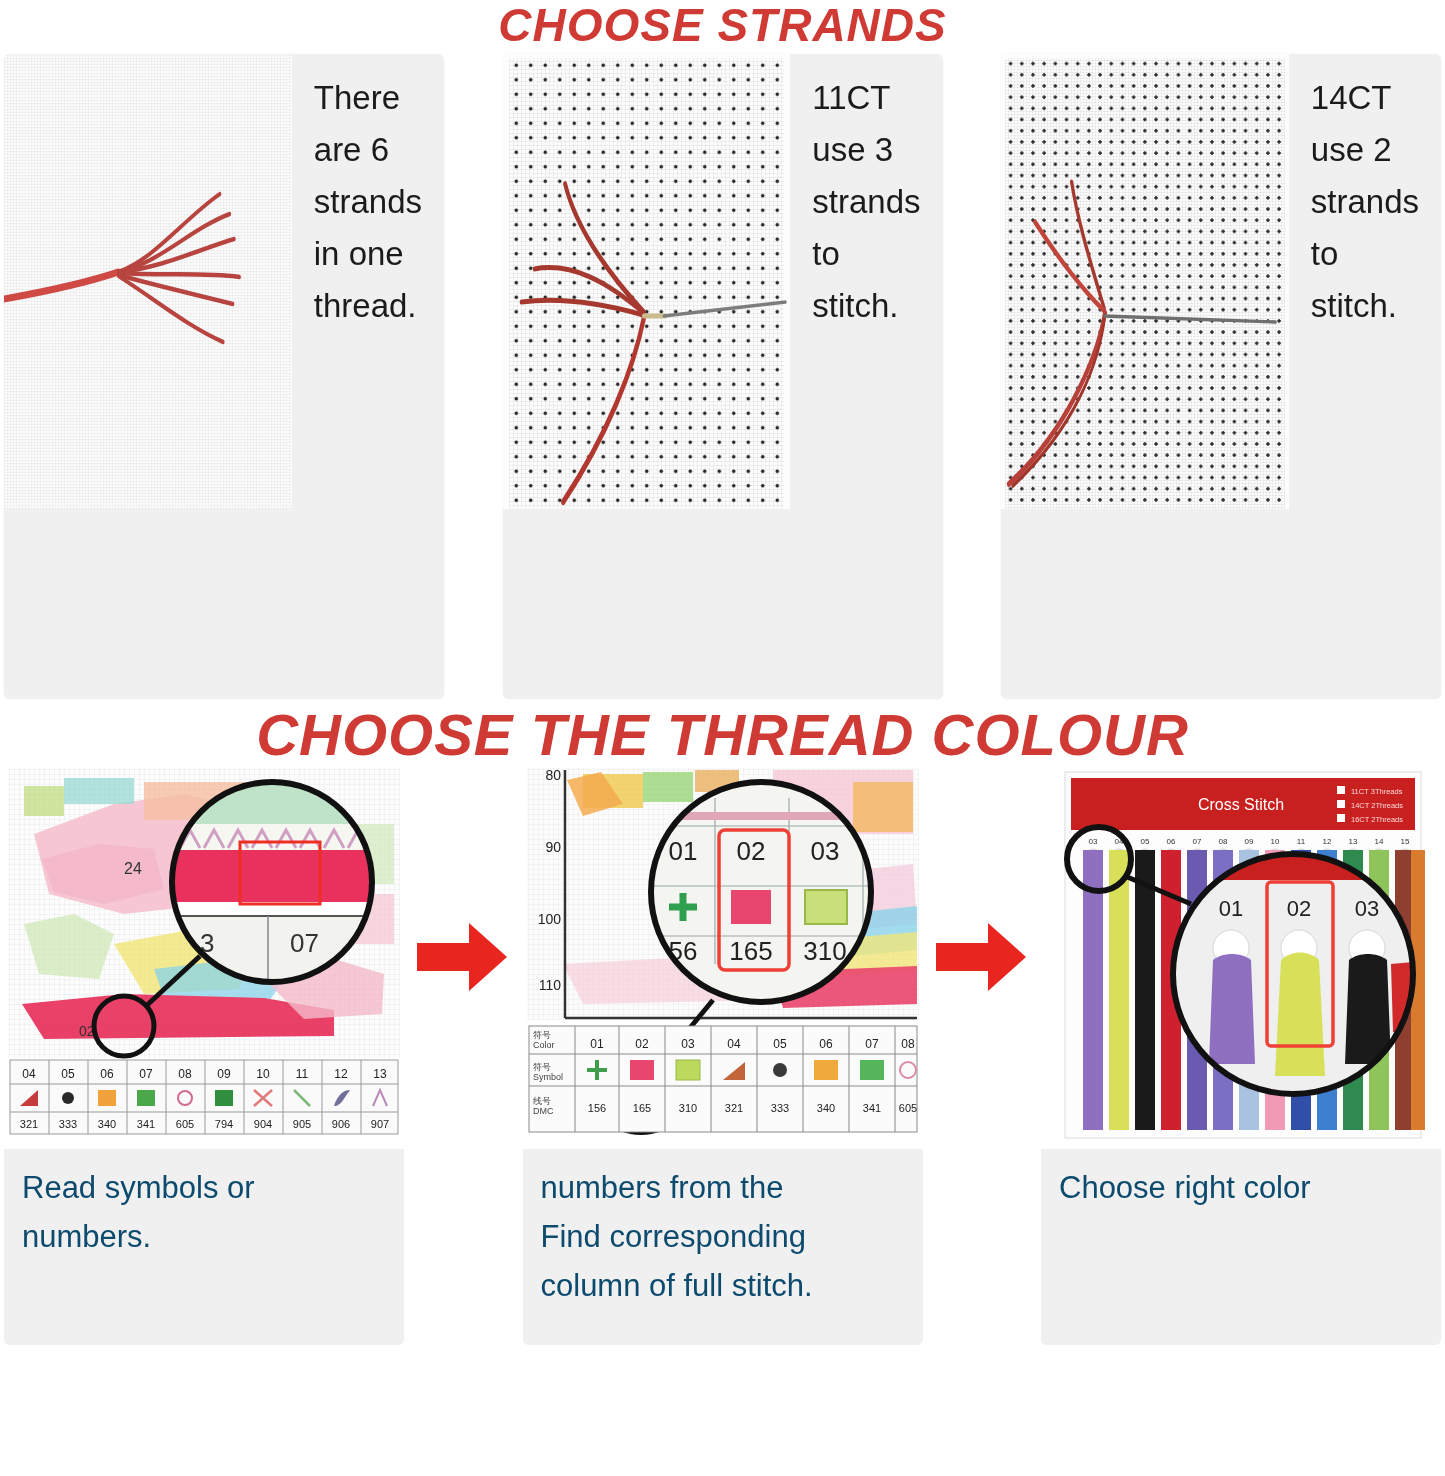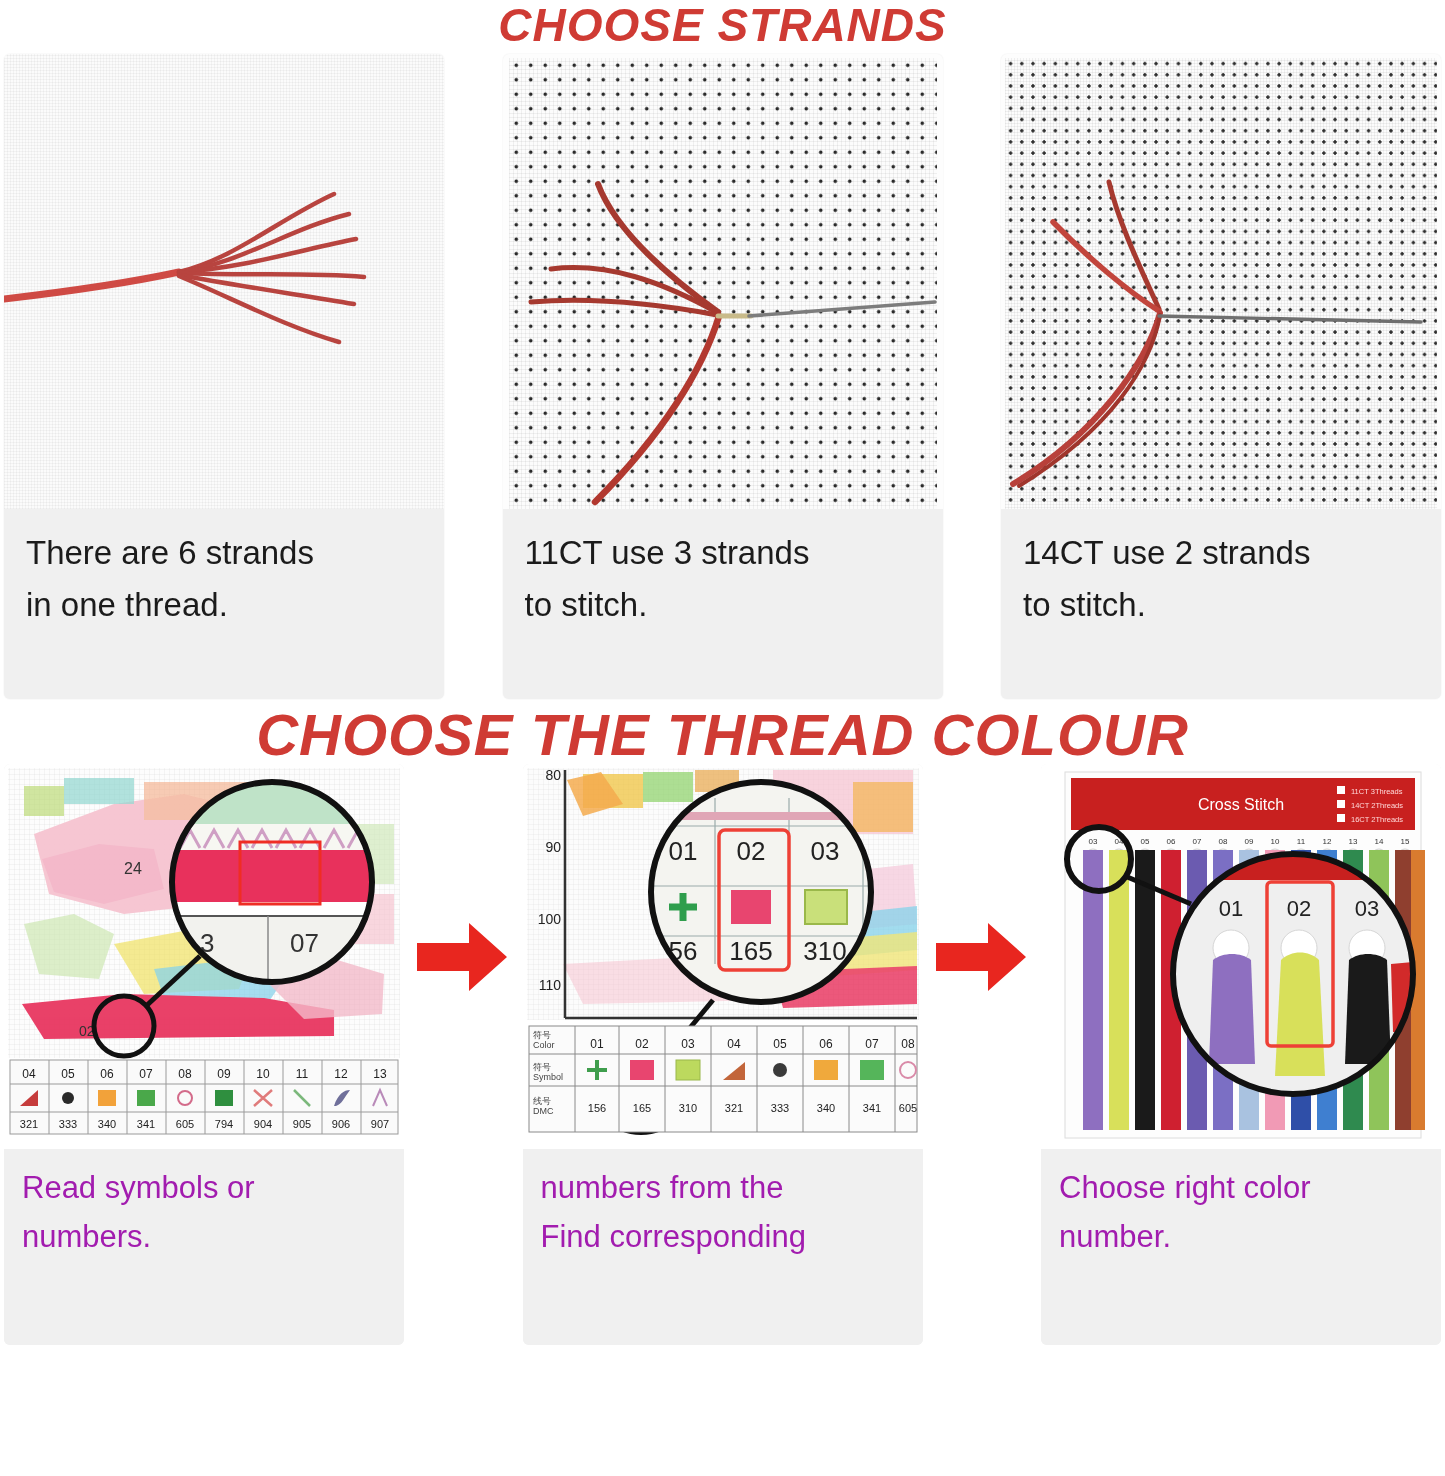--- a/index.html
+++ b/index.html
@@ -40,21 +40,21 @@
     width:1445px;
     height:650px;
   }
   .card{
     width:440px;
     height:645px;
     background:#f0f0f0;
     border-radius:6px;
     overflow:hidden;
     display:flex;
-    flex-direction:column;
+    flex-direction:row;
     position:relative;
     box-shadow:0 0 0 1px rgba(0,0,0,0.02);
   }
   .card-photo{
     width:100%;
     height:455px;
     position:relative;
     overflow:hidden;
     background:#fdfdfd;
   }
@@ -122,21 +122,21 @@
     position:relative;
     overflow:hidden;
     background:#ffffff;
   }
   .card2-caption{
     background:#f0f0f0;
     padding:14px 18px 14px 18px;
     box-sizing:border-box;
     font-size:31px;
     line-height:49px;
-    color:#a21caf;
+    color:#0c4a6e;
     min-height:196px;
   }
   .arrow-wrap{
     width:100px;
     height:385px;
     display:flex;
     align-items:center;
     justify-content:center;
   }
   svg text{font-family:"Liberation Sans", sans-serif;}
@@ -458,20 +458,21 @@
               <text x="303" y="348">340</text>
             <text x="349" y="348">341</text>
               <text x="385" y="348">605</text>
           </g>
         </g>
       </svg>
     </div>
     <div class="card2-caption">
       <div>numbers from the</div>
       <div>Find corresponding</div>
+      <div>column of full stitch.</div>
     </div>
   </div>
 
   <div class="arrow-wrap">
     <svg width="92" height="80" viewBox="0 0 92 80">
       <path d="M0 26 L52 26 L52 6 L90 40 L52 74 L52 54 L0 54 Z" fill="#e8261f"></path>
     </svg>
   </div>
 
   <div class="card2">
@@ -563,16 +564,15 @@
           <path d="M240 196 C250 186 268 186 278 196 L284 312 L234 312 Z" fill="#d8e05a"></path>
           <path d="M308 196 C318 188 336 188 346 196 L350 300 L304 300 Z" fill="#1a1a1a"></path>
           <path d="M350 200 L372 198 L372 270 L352 268 Z" fill="#d22a2a"></path>
           <rect x="226" y="118" width="66" height="164" rx="4" fill="none" stroke="#ee4036" stroke-width="3.5"></rect>
         </g>
         <circle cx="252" cy="210" r="120" fill="none" stroke="#111" stroke-width="6"></circle>
       </svg>
     </div>
     <div class="card2-caption">
       <div>Choose right color</div>
-      <div>number.</div>
     </div>
   </div>
 </div>
 
 </body></html>

